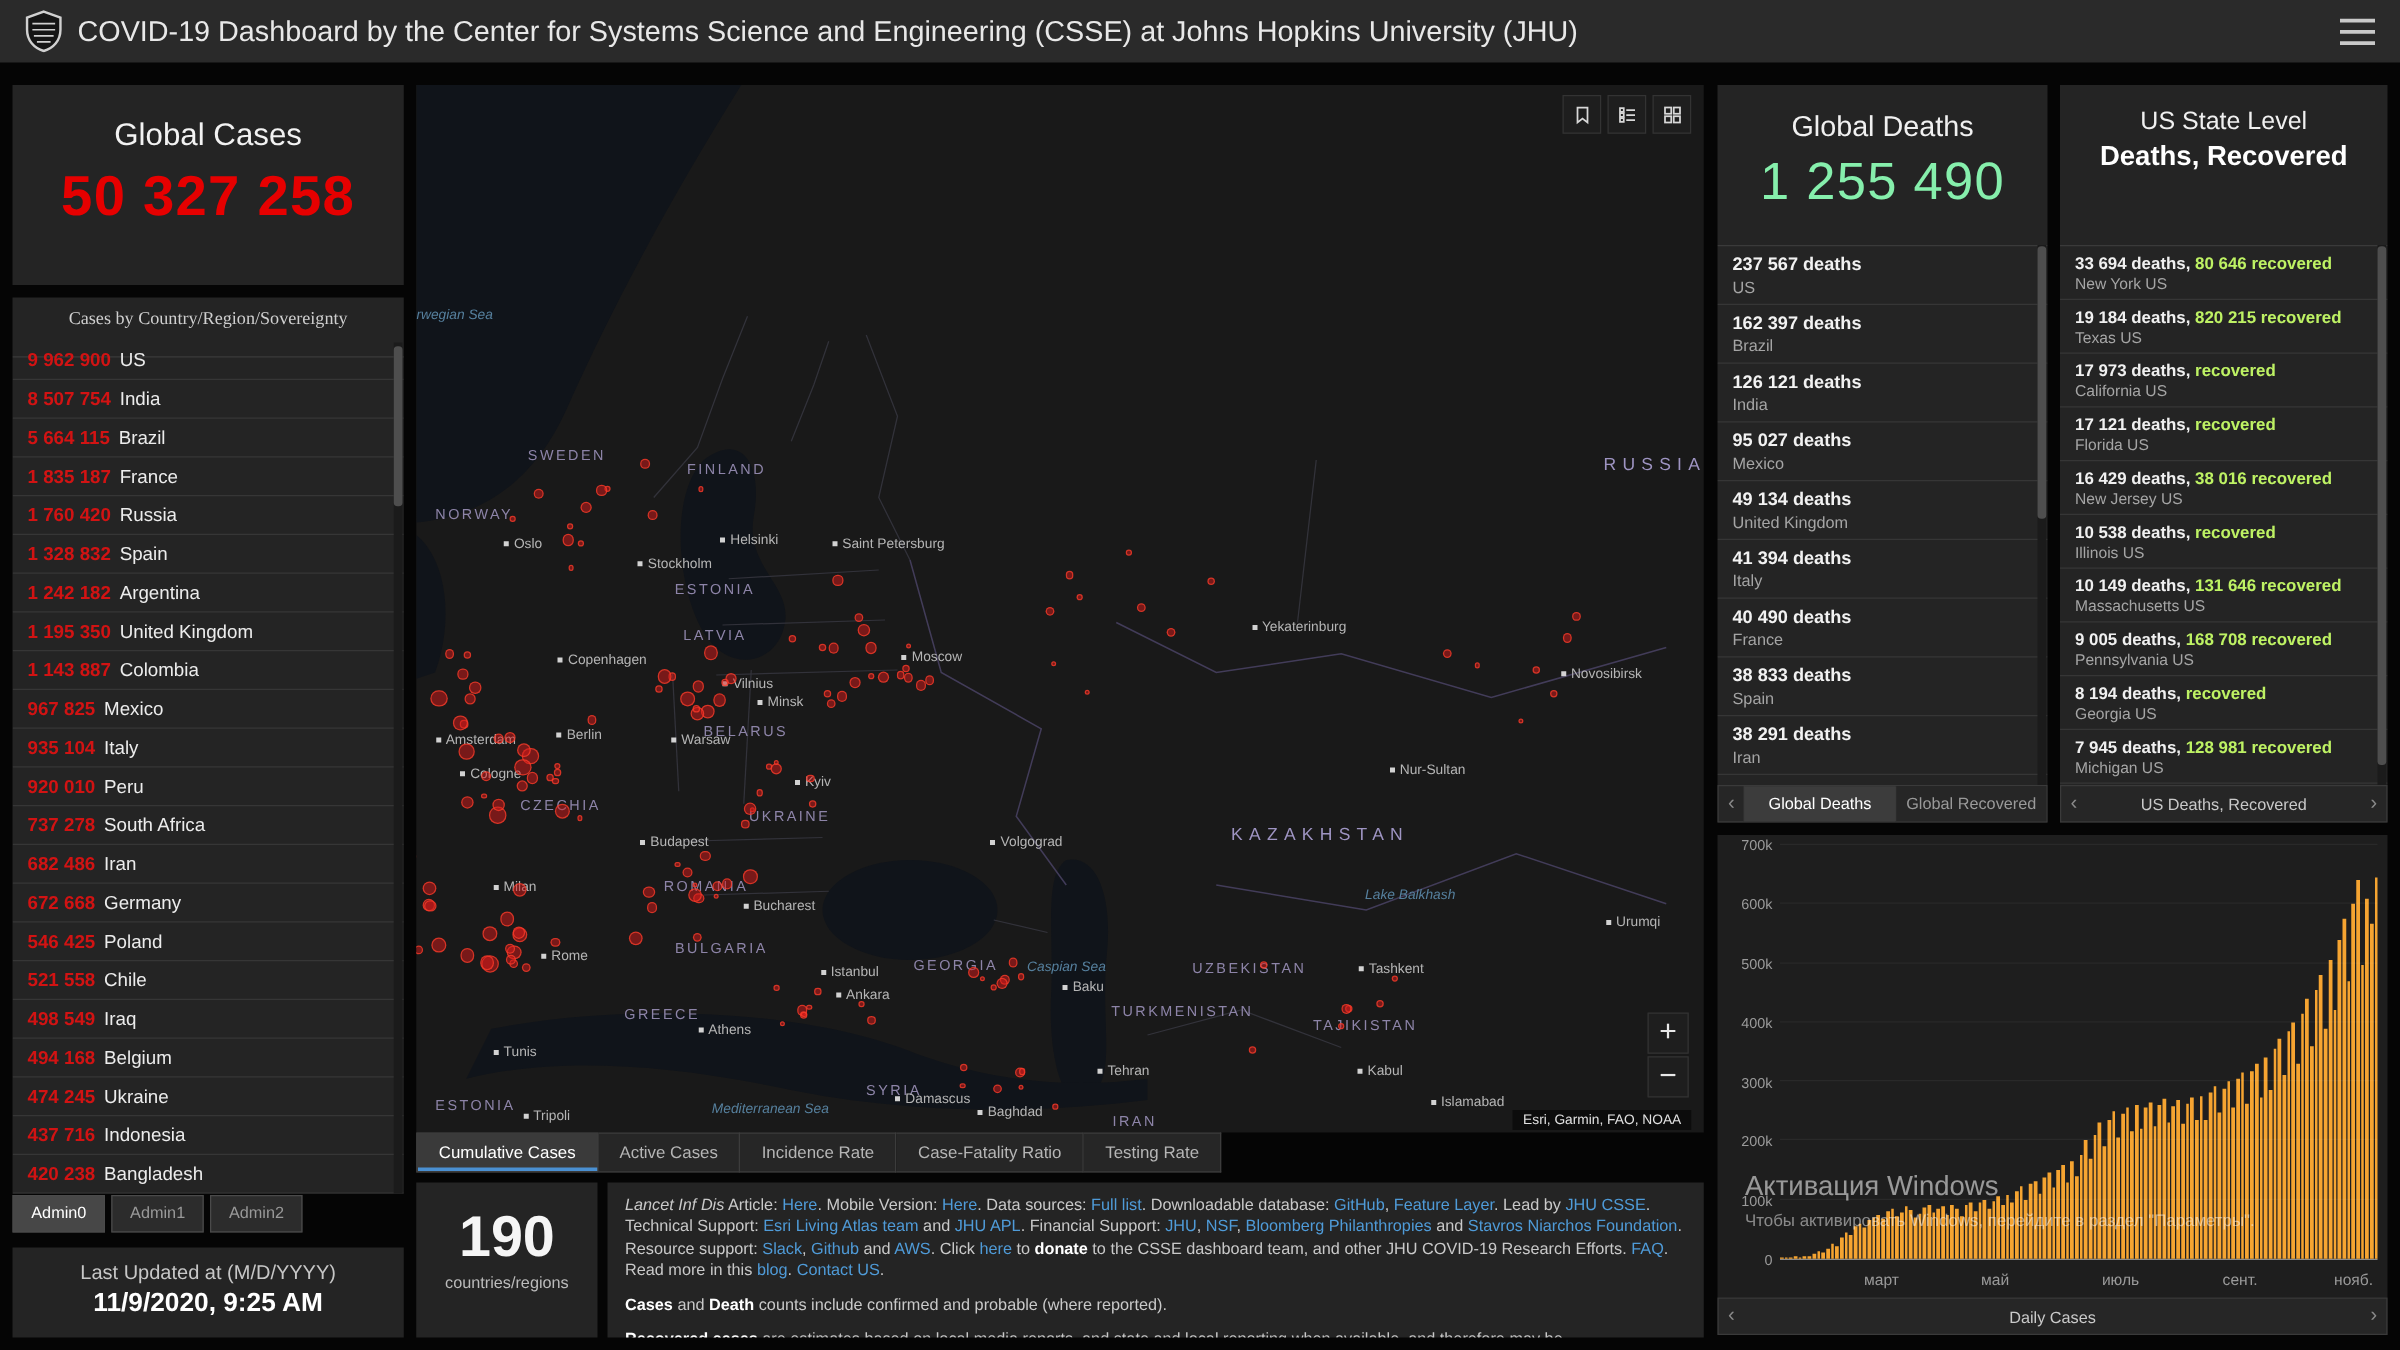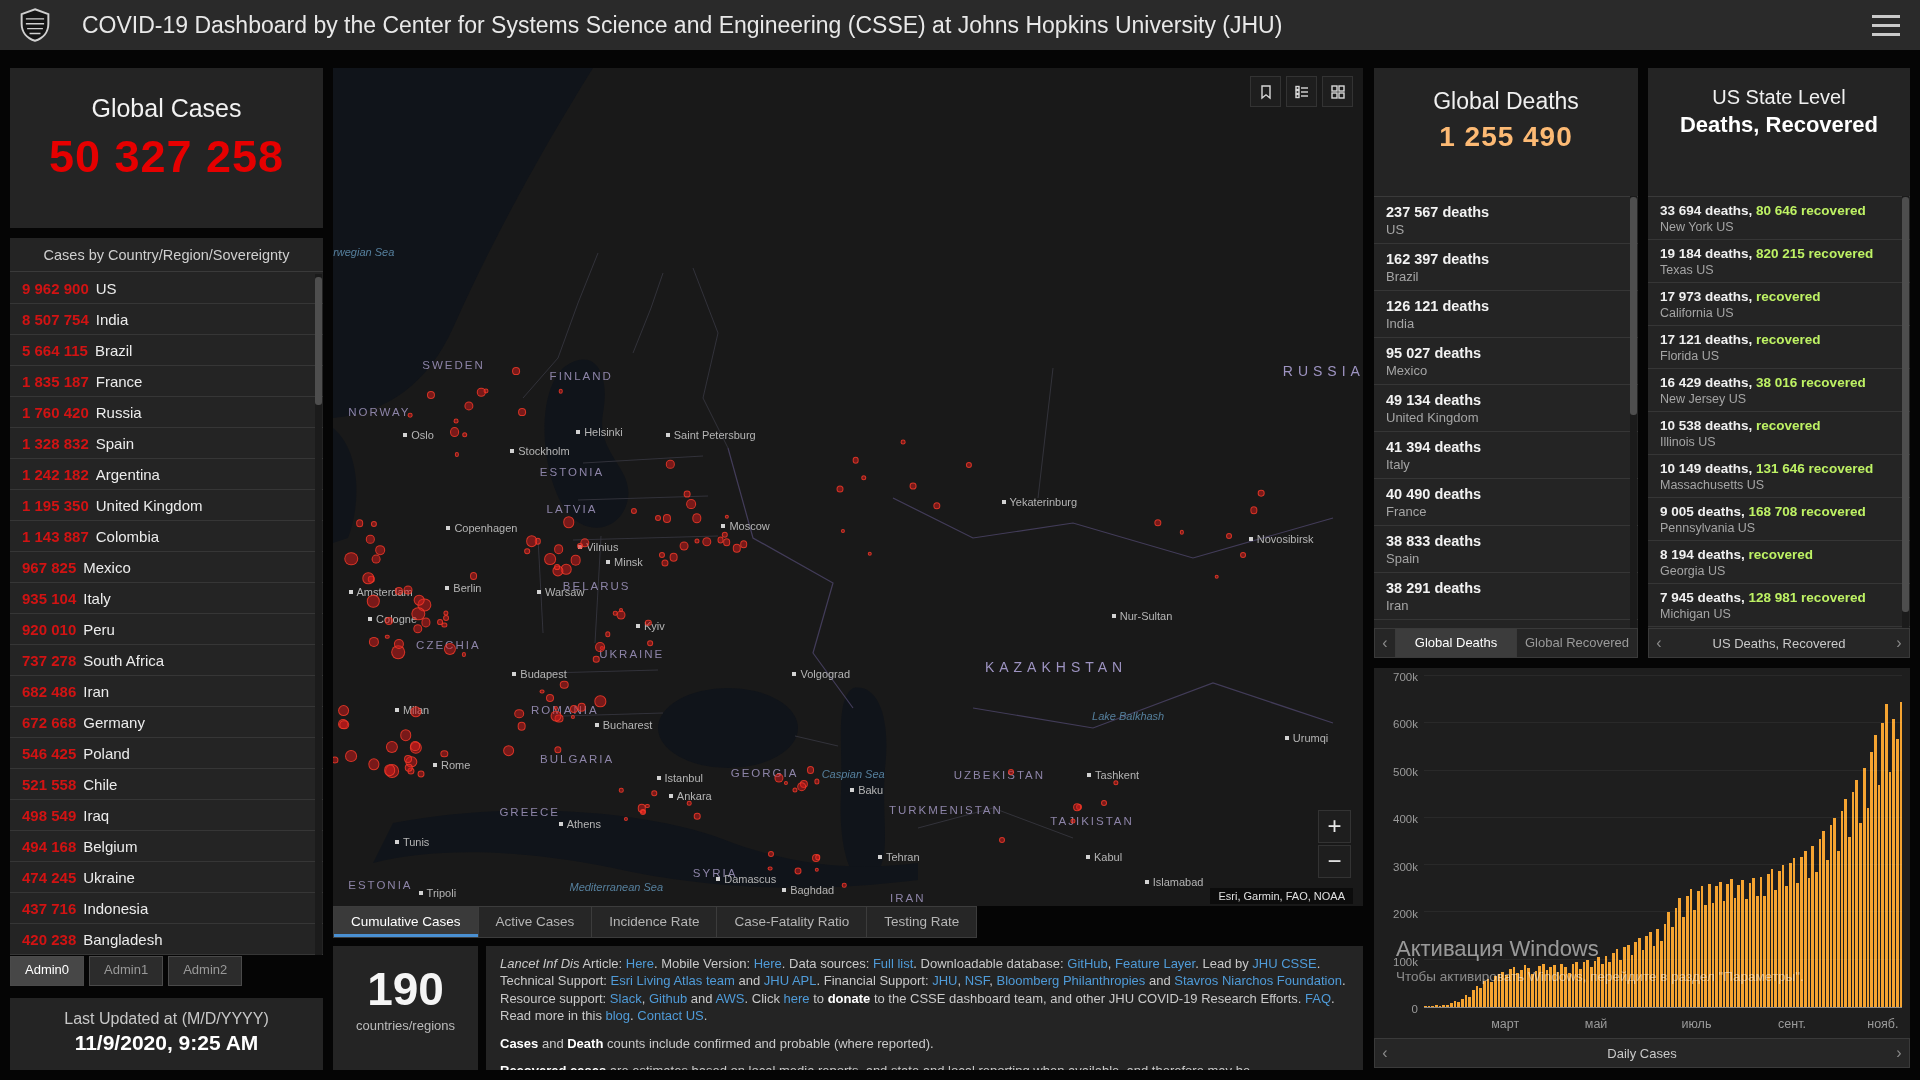--- a/index.html
+++ b/index.html
@@ -3,35 +3,35 @@
 <meta charset="utf-8">
 <style>
   * { box-sizing: border-box; }
   html,body { margin:0; padding:0; }
   body {
     width:1920px; height:1080px; position:relative; overflow:hidden;
     background:#050505; font-family:"Liberation Sans", sans-serif;
   }
   
   .header { position:absolute; left:0; top:0; width:1920px; height:50px; background:#2a2a2a;
-    display:flex; align-items:center; padding:0 20px; gap:32px; }
+    display:flex; align-items:center; padding:0 20px; gap:12px; }
   .header-title { color:#e8e8e8; font-size:23px; white-space:nowrap; }
   .menu-btn { margin-left:auto; width:28px; height:21px; display:flex; flex-direction:column; justify-content:space-between; cursor:pointer; }
   .menu-btn span { height:3px; background:#c9c9c9; }
 
   
   .panel { position:absolute; background:#242424; }
 
   
   #global-cases { left:10px; top:68px; width:313px; height:160px; text-align:center; }
   .gc-label { margin-top:26px; font-size:25px; color:#f2f2f2; }
   .gc-value { margin-top:8px; font-size:45px; font-weight:bold; color:#e60000; letter-spacing:1px; }
 
   #cases-panel { left:10px; top:238px; width:313px; height:717px; overflow:hidden; }
-  .panel-subheader { height:34px; line-height:34px; text-align:center; color:#cfcfcf; font-size:14.5px; border-bottom:1px solid #3a3a3a; }
+  .panel-subheader { height:48px; line-height:34px; text-align:center; color:#cfcfcf; font-size:14.5px; border-bottom:1px solid #3a3a3a;font-family:Liberation Serif, serif; }
   #cases-list { position:absolute; top:35px; bottom:0; left:0; right:0; overflow:hidden; }
   .crow { display:flex; gap:7px; align-items:center; height:31px; padding:0 12px; border-bottom:1px solid #363636; font-size:15px; cursor:pointer; }
   .crow .cv { color:#d11313; font-weight:bold; white-space:nowrap; }
   .crow .cn { color:#ececec; white-space:nowrap; }
 
   .scrollbar { position:absolute; right:1px; width:7px; background:#1b1b1b; }
   .sthumb { position:absolute; left:0; width:100%; background:#4e4e4e; border-radius:3px; }
 
   #admin-tabs { position:absolute; left:10px; top:956px; width:313px; height:30px; display:flex; gap:5px; }
   .atab { padding:0 14px; line-height:26px; font-size:13px; background:#2c2c2c; border:1px solid #4a4a4a; color:#999; cursor:pointer; }
@@ -71,21 +71,21 @@
   .footer-text p { margin:0 0 10px; }
   .footer-text p:last-child { margin:0; }
   .seg-l { color:#4f9bd8; cursor:pointer; }
   .seg-b { color:#fff; font-weight:bold; }
   .seg-i { font-style:italic; }
 
   
   #deaths-panel { left:1374px; top:68px; width:264px; height:560px; overflow:hidden; }
   .dp-head { text-align:center; padding-top:20px; height:128px; }
   .dp-label { color:#f0f0f0; font-size:23px; }
-  .dp-value { color:#fdba74; font-size:28px; font-weight:bold; margin-top:6px; letter-spacing:1px; }
+  .dp-value { color:#86efac; font-size:42px; font-weight:normal; margin-top:6px; letter-spacing:1px; }
   #deaths-list { border-top:1px solid #3a3a3a; }
   .drow { padding:7px 12px 6px; border-bottom:1px solid #363636; cursor:pointer; }
   .drow .dv { color:#f2f2f2; font-weight:bold; font-size:14.5px; }
   .drow .dr { color:#a5a5a5; font-size:13px; margin-top:2px; }
 
   .strip { position:absolute; background:#262626; border:1px solid #3a3a3a; display:flex; align-items:center; color:#c9c9c9; font-size:13px; }
   .strip .arrow { width:20px; text-align:center; color:#8a8a8a; cursor:pointer; font-size:16px; flex:none; }
   .strip .strip-label { flex:1; text-align:center; cursor:pointer; }
   #deaths-tabs { left:1374px; top:628px; width:264px; height:30px; }
   #deaths-tabs-inner { flex:1; display:flex; height:100%; }

